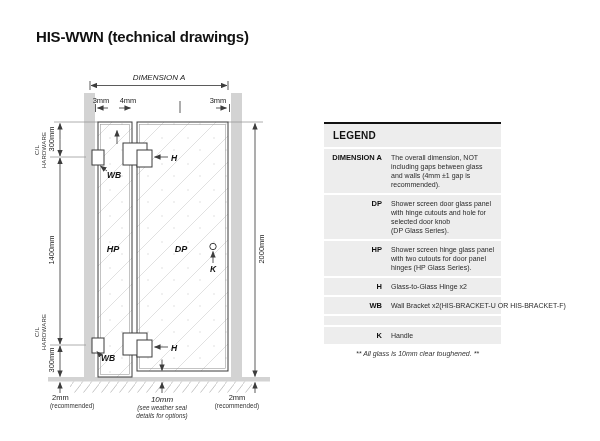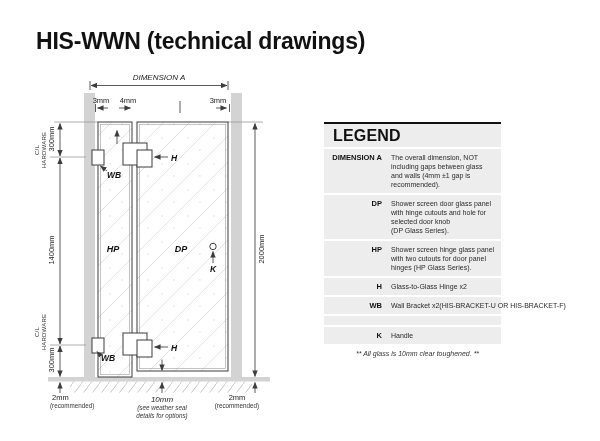--- a/index.html
+++ b/index.html
@@ -2,40 +2,40 @@
 <html><head>
 <meta charset="utf-8">
 <style>
   html,body { margin:0; padding:0; background:#ffffff; }
   .stage {
     position:relative; width:600px; height:441px; background:#ffffff;
     font-family:"Liberation Sans","DejaVu Sans",sans-serif; color:#1a1a1a; overflow:hidden;
   }
   .title {
     position:absolute; left:36px; top:28px; margin:0;
-    font-size:23px; font-weight:bold; letter-spacing:-0.2px; color:#111;
+    font-size:15px; font-weight:bold; letter-spacing:-0.2px; color:#111;
   }
   .drawing { position:absolute; left:25px; top:60px; width:292px; height:382px; }
 
   
   .t75 { font-size:7.5px; fill:#222; }
   .t63 { font-size:6.3px; fill:#333; }
   .t60 { font-size:6px; fill:#333; letter-spacing:0.2px; }
   .t8i { font-size:8px; font-style:italic; fill:#222; }
   .t63i{ font-size:6.3px; font-style:italic; fill:#333; }
   .t85b{ font-size:8.5px; font-weight:bold; font-style:italic; fill:#111; }
   .t9b { font-size:9px; font-weight:bold; font-style:italic; fill:#111; }
   .dimln { stroke:#3d3d3d; stroke-width:0.85; fill:none; }
   .ext   { stroke:#9a9a9a; stroke-width:0.8; fill:none; }
   .hw    { fill:#ffffff; stroke:#3d3d3d; stroke-width:1; }
 
   
   .legend-wrap { position:absolute; left:324px; top:122px; width:177px; }
   .legend-box  { background:#ededed; border-top:2px solid #111; }
-  .legend-header { font-weight:bold; font-size:16px; line-height:12px; padding:6px 9px 5px; color:#111; letter-spacing:0.2px; }
+  .legend-header { font-weight:bold; font-size:10px; line-height:12px; padding:6px 9px 5px; color:#111; letter-spacing:0.2px; }
   .legend-row { display:flex; border-top:2px solid #ffffff; padding:3.5px 0 4.5px; }
   .legend-row.empty { height:5px; padding:2px 0; }
   .lg-term { flex:none; width:58px; text-align:right; font-weight:bold; font-size:7.5px; line-height:9px; color:#111; }
   .lg-def  { margin-left:9px; font-size:7px; line-height:9px; color:#2a2a2a; white-space:pre; }
   .legend-footnote { margin:6px 0 0 32px; font-size:7px; font-style:italic; color:#333; }
 </style>
 </head>
 <body>
 
 <div class="stage">

